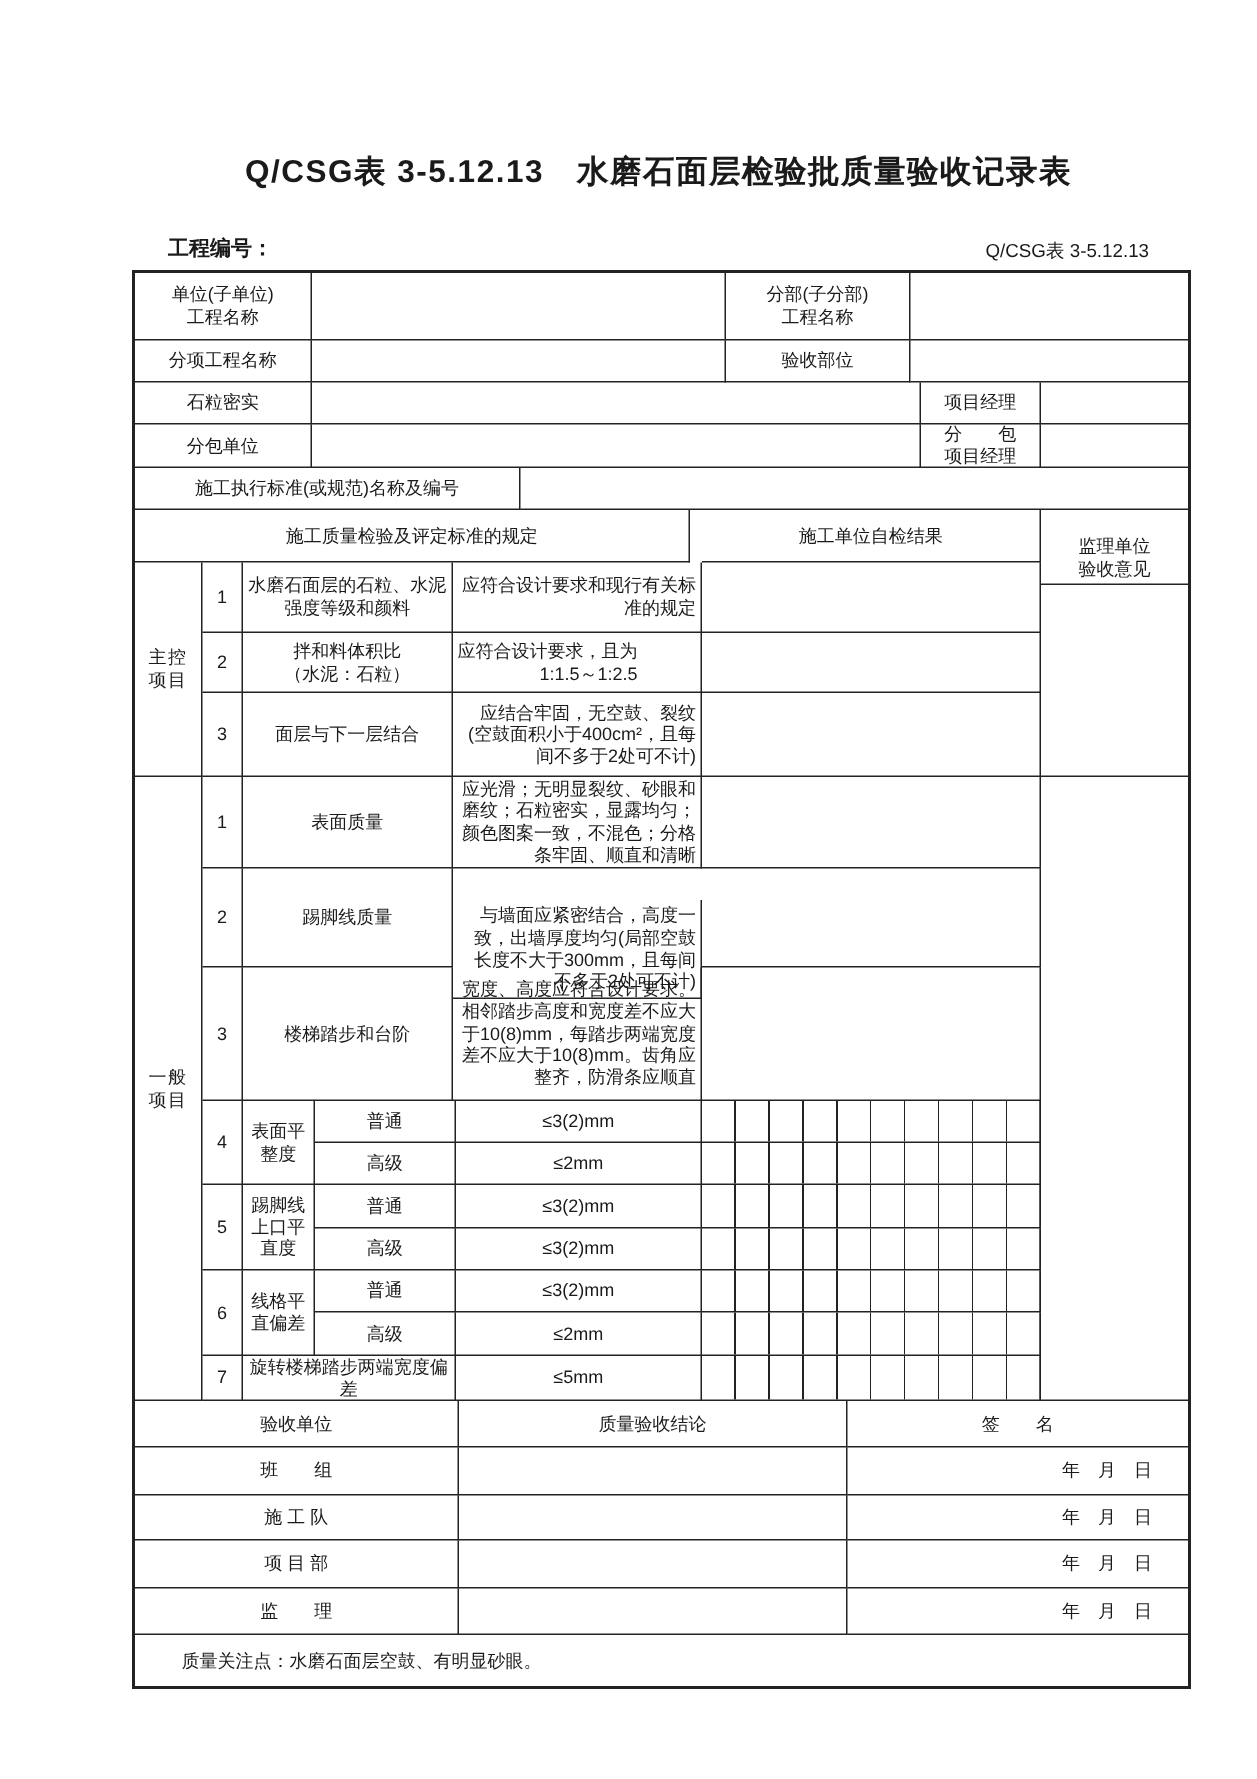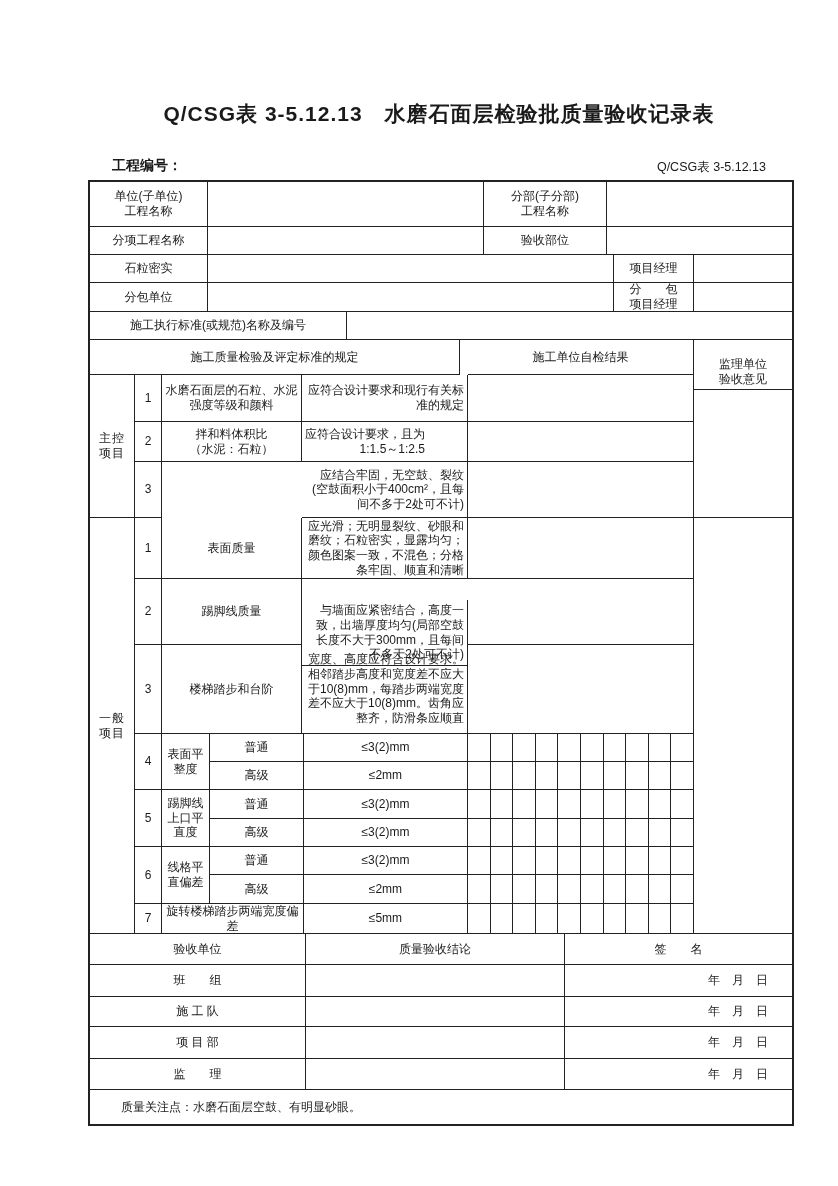--- a/index.html
+++ b/index.html
@@ -85,20 +85,21 @@
   <div class="cell" style="left:378px;top:193px;width:226px;height:47px"></div>
 
   <div class="cell" style="left:45px;top:240px;width:27px;height:40px">2</div>
   <div class="cell" style="left:72px;top:240px;width:140px;height:40px">拌和料体积比
 （水泥：石粒）</div>
   <div class="cell l" style="left:212px;top:240px;width:166px;height:40px">应符合设计要求，且为
 1:1.5～1:2.5</div>
   <div class="cell" style="left:378px;top:240px;width:226px;height:40px"></div>
 
   <div class="cell" style="left:45px;top:280px;width:27px;height:56px">3</div>
+  <div class="cell" style="left:72px;top:280px;width:140px;height:56px">面层与下一层结合</div>
   <div class="cell l" style="left:212px;top:280px;width:166px;height:56px">应结合牢固，无空鼓、裂纹(空鼓面积小于400cm²，且每间不多于2处可不计)</div>
   <div class="cell" style="left:378px;top:280px;width:226px;height:56px"></div>
 
   <div class="cell nr" style="left:604px;top:193px;width:98px;height:143px"></div>
 
   <div class="cell" style="left:45px;top:336px;width:27px;height:61px">1</div>
   <div class="cell l" style="left:212px;top:336px;width:166px;height:61px">应光滑；无明显裂纹、砂眼和磨纹；石粒密实，显露均匀；颜色图案一致，不混色；分格条牢固、顺直和清晰</div>
   <div class="cell" style="left:72px;top:336px;width:140px;height:61px">表面质量</div>
   <div class="cell" style="left:378px;top:336px;width:226px;height:61px"></div>
 

